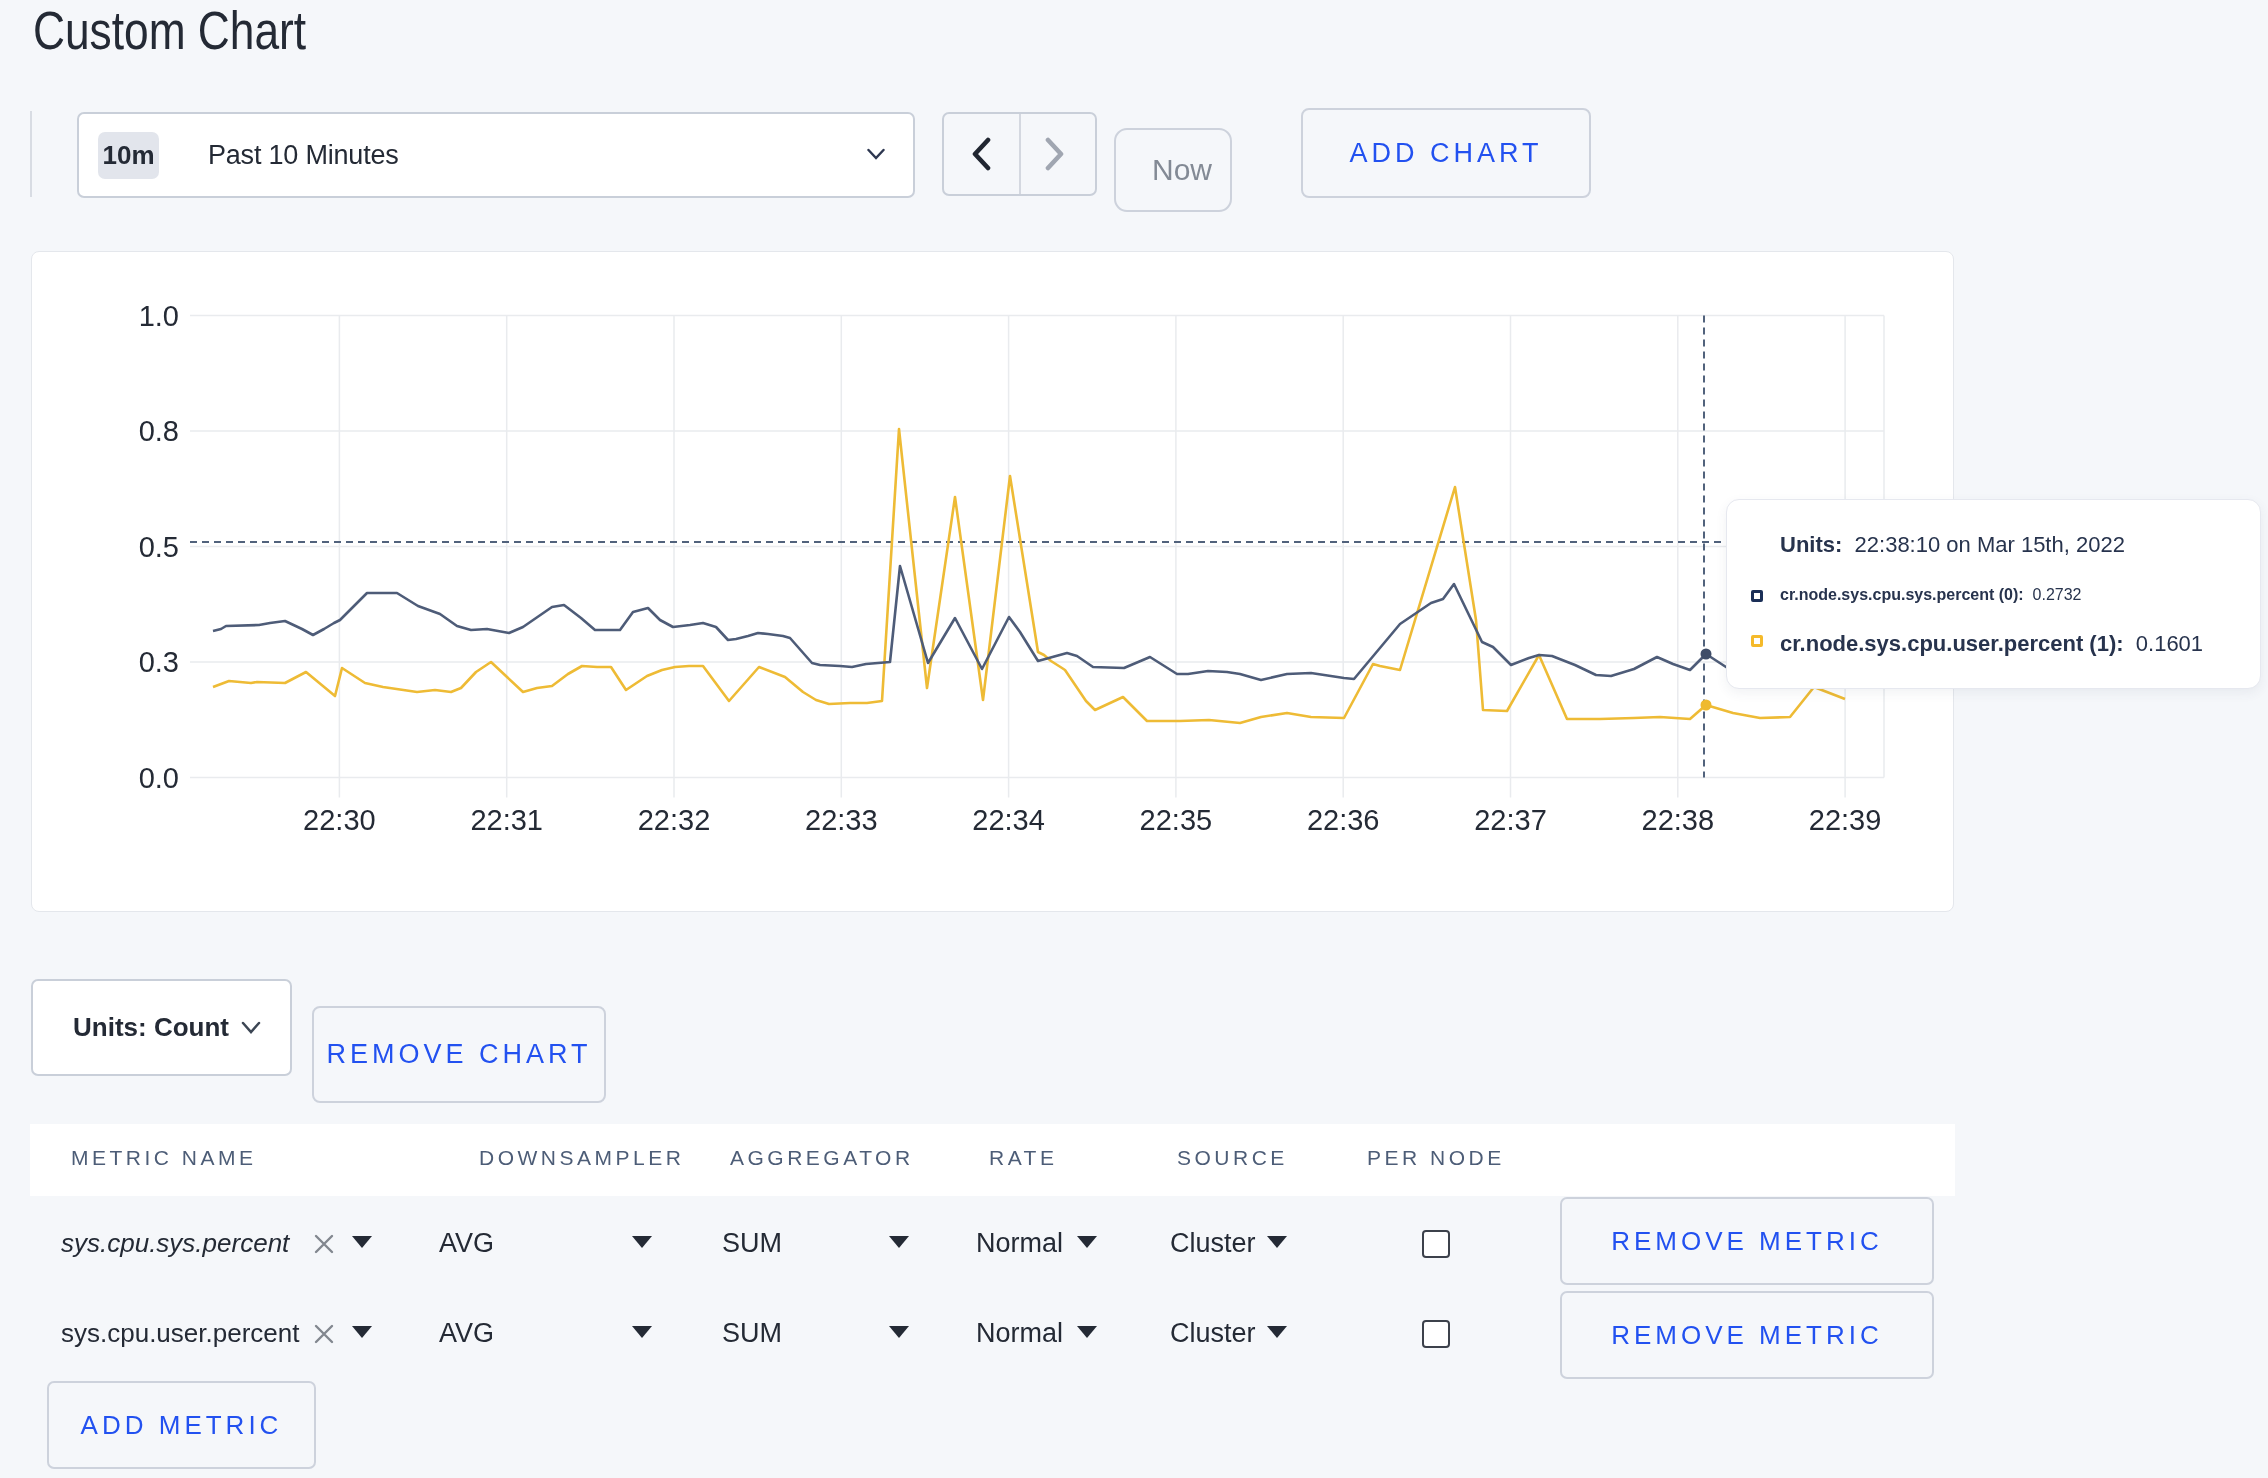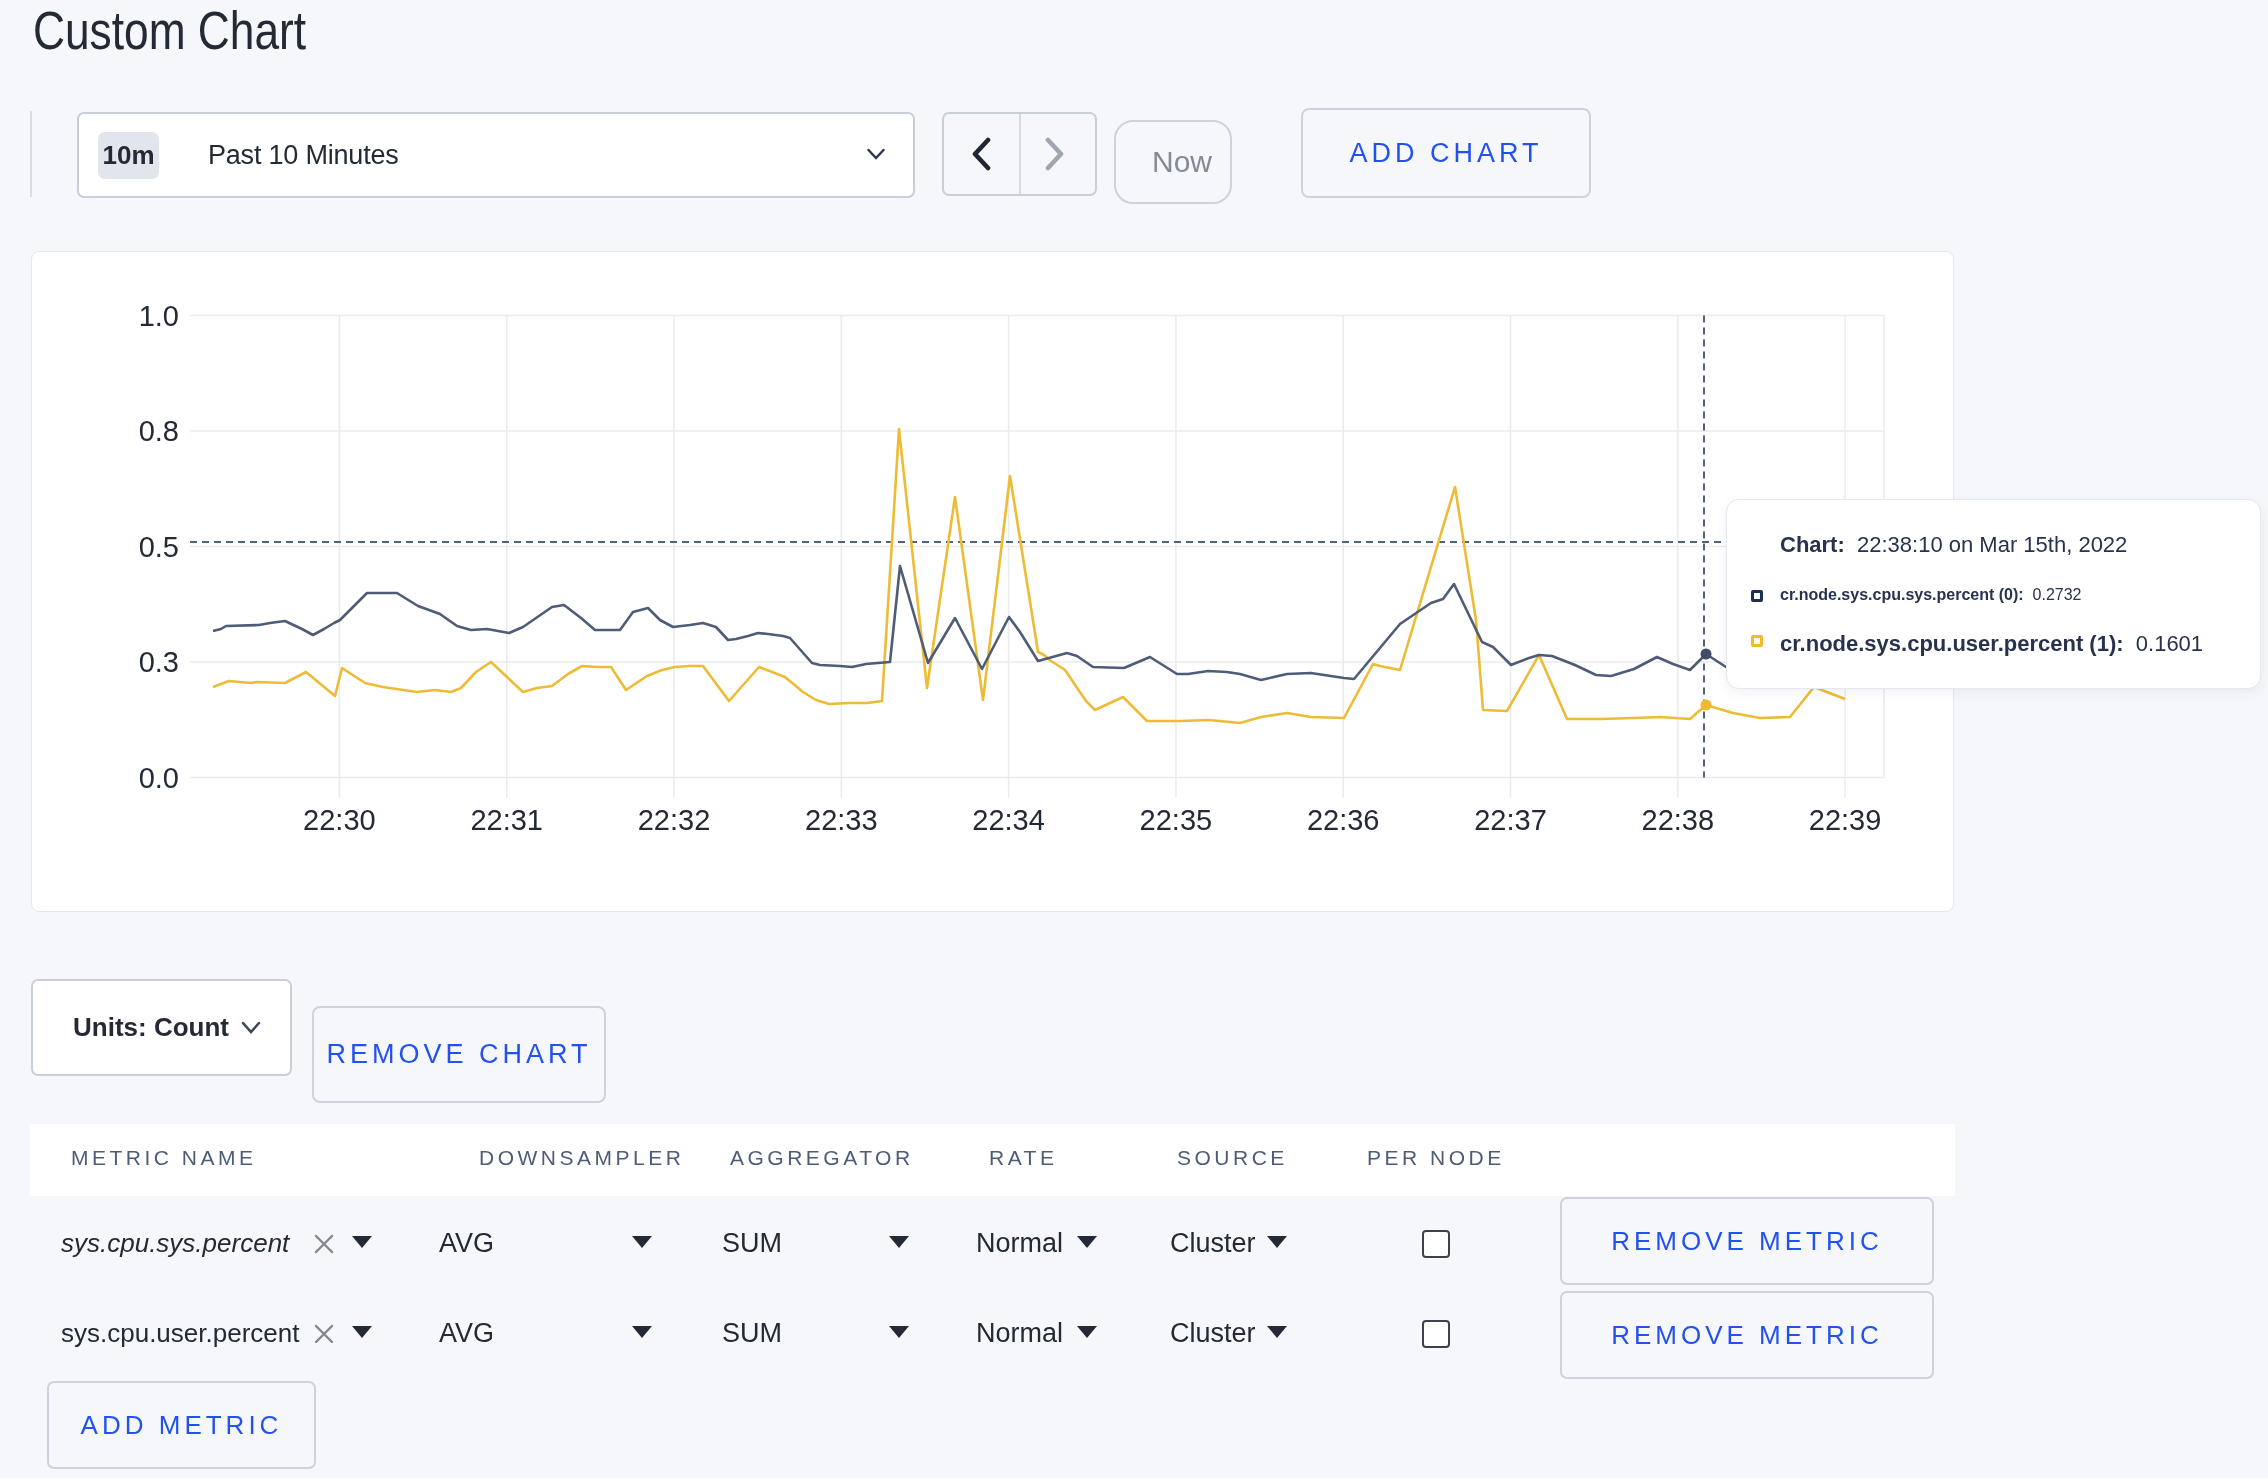--- a/index.html
+++ b/index.html
@@ -28,21 +28,21 @@
 <div class="abs" style="left:942px;top:112px;width:155px;height:84px;
   border:2px solid #c9cfd9;border-radius:7px;"></div>
 <div class="abs" style="left:1019px;top:114px;width:2px;height:80px;background:#d4d8e0;"></div>
 <svg class="abs" style="left:970px;top:137px;" width="22" height="34" viewBox="0 0 22 34">
   <path d="M18 3 L5 17 L18 31" stroke="#202631" stroke-width="4.6" fill="none" stroke-linecap="round" stroke-linejoin="round"></path>
   </svg>
 <svg class="abs" style="left:1044px;top:137px;" width="22" height="34" viewBox="0 0 22 34">
   <path d="M4 3 L17 17 L4 31" stroke="#a0a6b1" stroke-width="4.6" fill="none" stroke-linecap="round" stroke-linejoin="round"></path>
   </svg>
 
-<div class="btn" style="left:1114px;top:120px;width:118px;height:84px;border-radius:19px;padding-left:18px;">
+<div class="btn" style="left:1114px;top:128px;width:118px;height:84px;border-radius:13px;padding-left:18px;">
   <span style="font-size:30px;color:#838a95;">Now</span>
   </div>
 
 <div class="btn" style="left:1301px;top:108px;width:290px;height:90px;">
   <span class="blue">ADD CHART</span>
   </div>
 
 <div class="abs" style="left:31px;top:251px;width:1923px;height:661px;background:#fff;
   border:1.5px solid #e4e7ec;border-radius:8px;"></div>
 <svg class="abs" style="left:33px;top:252px;" width="1921" height="660" viewBox="0 0 1921 660">
@@ -87,21 +87,21 @@
 </g>
 <polyline points="180,435 196,429 218,431 224,430 252,431 273,420 302,444 309,416 332,431 350,435 384,440 402,438 418,440 428,436 443,420 458,410 474,425 490,440 504,436 519,434 535,422 549,414 564,415 578,415 593,438 614,424 629,418 642,415 656,414 670,414 696,449 726,415 752,425 770,440 783,448 796,452 817,451 834,451 849,449 866,177 894,436 922,245 950,448 977,224 1005,400 1011,403 1018,409 1029,416 1032,418 1053,449 1062,458 1090,445 1114,469 1147,469 1176,468 1207,471 1228,465 1254,461 1278,465 1311,466 1340,412 1347,414 1367,418 1422,235 1443,368 1450,458 1474,459 1506,403 1534,467 1567,467 1601,466 1627,465 1657,467 1673,453 1700,461 1727,466 1757,465 1781,435 1812,447" fill="none" stroke="#eebb35" stroke-width="2.6" stroke-linejoin="round"></polyline>
 <polyline points="180,379 188,377 193,374 226,373 237,371 252,369 269,377 280,383 291,377 301,371 307,368 334,341 364,341 385,354 407,362 424,374 438,378 454,377 476,381 490,375 519,355 531,353 548,366 562,378 587,378 600,360 615,356 627,368 640,375 657,373 670,371 683,375 695,388 703,387 715,384 725,381 735,382 750,384 757,386 779,411 787,413 807,414 819,415 833,412 857,410 867,314 895,411 922,366 949,417 976,365 987,380 1005,409 1034,401 1044,404 1060,415 1091,416 1117,405 1144,422 1155,422 1175,419 1194,420 1207,422 1228,428 1254,422 1278,421 1311,426 1321,427 1367,372 1398,351 1410,347 1421,332 1449,390 1460,395 1478,413 1496,406 1506,403 1519,404 1542,413 1563,423 1578,424 1601,417 1624,405 1640,412 1657,418 1673,402 1693,415 1727,419 1767,417 1812,420" fill="none" stroke="#4e5c78" stroke-width="2.6" stroke-linejoin="round"></polyline>
 <circle cx="1673" cy="402" r="5.5" fill="#3f4d68"></circle>
 <circle cx="1673" cy="453" r="5.5" fill="#efba2f"></circle>
 </svg>
 
 <div class="abs" style="left:1726px;top:499px;width:535px;height:190px;background:#fff;
   border:1px solid #e6e8ef;border-radius:13px;box-shadow:0 4px 12px rgba(60,70,100,0.07);"></div>
 <div class="abs" style="left:1780px;top:532px;font-size:22px;color:#27334d;">
-  <b>Chart:</b>&nbsp;&nbsp;<span>22:38:10 on Mar 15th, 2022</span></div>
+  <b>Units:</b>&nbsp;&nbsp;<span>22:38:10 on Mar 15th, 2022</span></div>
 <div class="abs" style="left:1751px;top:590px;width:12px;height:12px;border:3.2px solid #1b2f57;border-radius:2px;"></div>
 <div class="abs" style="left:1780px;top:586px;font-size:16px;color:#27334d;">
   <b>cr.node.sys.cpu.sys.percent (0):</b>&nbsp;&nbsp;0.2732</div>
 <div class="abs" style="left:1751px;top:635px;width:12px;height:12px;border:3.2px solid #f5ba2a;border-radius:2px;"></div>
 <div class="abs" style="left:1780px;top:631px;font-size:22px;color:#27334d;">
   <b>cr.node.sys.cpu.user.percent (1):</b>&nbsp;&nbsp;0.1601</div>
 
 <div class="abs" style="left:31px;top:979px;width:261px;height:97px;background:#fff;
   border:2px solid #c9cfd9;border-radius:7px;display:flex;align-items:center;">
   <span style="margin-left:40px;font-size:26px;font-weight:bold;">Units: Count</span>

